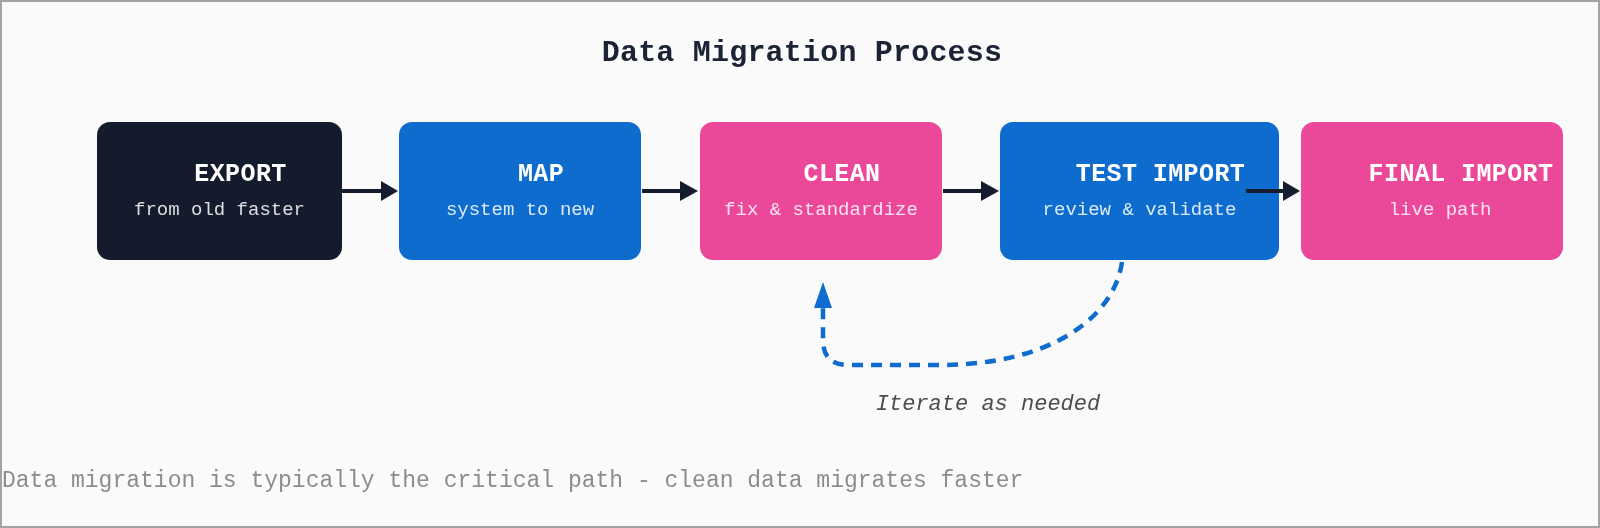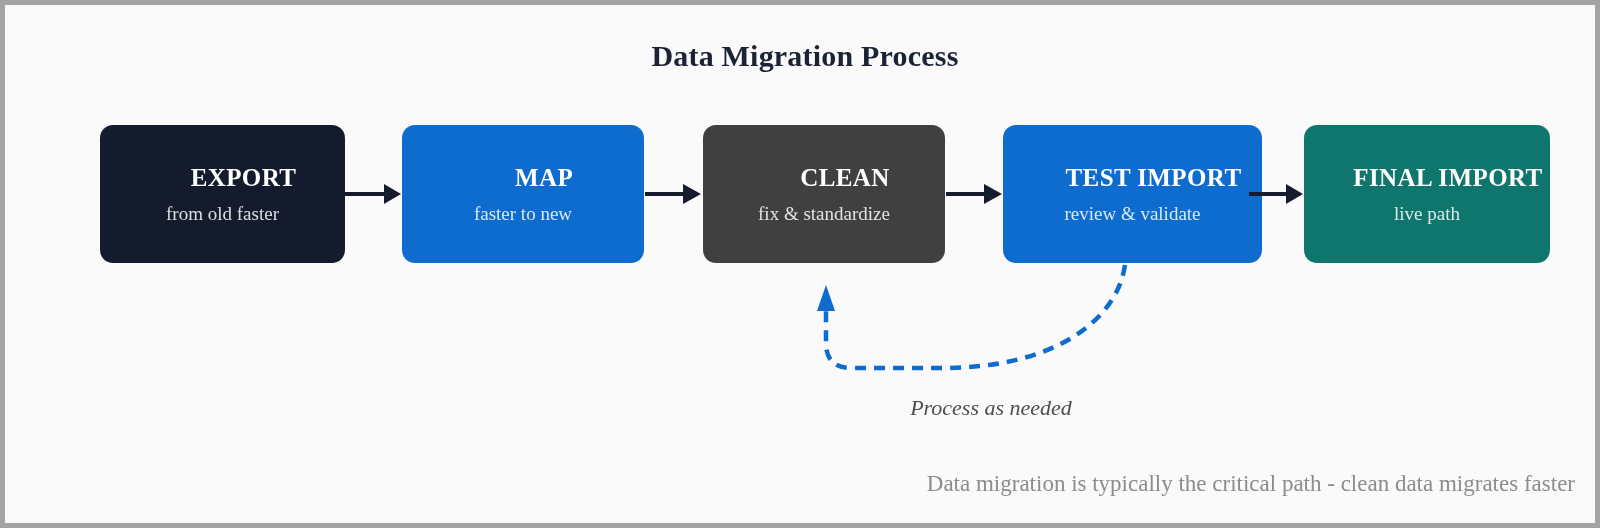--- a/index.html
+++ b/index.html
@@ -1,23 +1,23 @@
 <!DOCTYPE html>
 <html><head>
 <meta charset="utf-8">
 <style>
   html, body { margin: 0; padding: 0; background: #ffffff; }
   .canvas {
     position: relative;
     width: 1600px;
     height: 528px;
     box-sizing: border-box;
-    border: 5px solid #a3a3a3;
+    border: 2px solid #a3a3a3;
     background: #fafafa;
-    font-family: Liberation Serif, serif;
+    font-family: Liberation Mono, monospace;
     overflow: hidden;
   }
   .title {
     position: absolute;
     top: 34px;
     left: 0;
     width: 1600px;
     text-align: center;
     font-size: 30px;
     font-weight: 700;
@@ -45,21 +45,21 @@
   }
   .step-sublabel {
     color: rgba(255,255,255,0.85);
     font-size: 19px;
     font-weight: 400;
     line-height: 1;
   }
   .box-export { left: 95px;  width: 245px; }
   .box-map    { left: 397px; width: 242px; }
   .box-clean  { left: 698px; width: 242px; }
-  .box-test   { left: 998px; width: 259px; }
+  .box-test   { left: 998px; width: 279px; }
   .box-final  { left: 1299px; width: 246px; }
   .arrows-svg {
     position: absolute;
     top: 0; left: 0;
     width: 1600px;
     height: 528px;
     pointer-events: none;
   }
   .loop-label {
     position: absolute;
@@ -69,53 +69,53 @@
     text-align: center;
     font-size: 22px;
     font-style: italic;
     color: #4d4d4d;
   }
   .caption {
     position: absolute;
     top: 466px;
     left: 0;
     width: 1570px;
-    text-align: right;
+    text-align: left;
     font-size: 23px;
     color: #8c8c8c;
   }
 </style>
 </head>
 <body>
 
 <div class="canvas">
 
   <div class="title">Data Migration Process</div>
 
   <div class="step-box box-export" style="background-color: rgb(20, 27, 44);">
     <div class="step-label">EXPORT</div>
     <div class="step-sublabel">from old faster</div>
   </div>
 
   <div class="step-box box-map" style="background-color: rgb(13, 108, 206); text-align: right;">
     <div class="step-label">MAP</div>
-    <div class="step-sublabel">faster to new</div>
+    <div class="step-sublabel">system to new</div>
   </div>
 
-  <div class="step-box box-clean" style="background-color: #404040;">
+  <div class="step-box box-clean" style="background-color: #ec4899;">
     <div class="step-label">CLEAN</div>
     <div class="step-sublabel">fix &amp; standardize</div>
   </div>
 
   <div class="step-box box-test" style="background-color: rgb(13, 108, 206);">
     <div class="step-label">TEST IMPORT</div>
     <div class="step-sublabel">review &amp; validate</div>
   </div>
 
-  <div class="step-box box-final" style="background-color: #0f766e;">
+  <div class="step-box box-final" style="background-color: #ec4899; padding-left: 16px;">
     <div class="step-label">FINAL IMPORT</div>
     <div class="step-sublabel">live path</div>
   </div>
 
   <svg class="arrows-svg" viewBox="0 0 1600 528" xmlns="http://www.w3.org/2000/svg">
 
     <g>
       <line x1="337" y1="189" x2="379" y2="189" stroke-width="4" style="stroke: rgb(21, 28, 46);"></line>
       <polygon points="379,179 379,199 396,189" style="fill: rgb(21, 28, 46);"></polygon>
     </g>
@@ -134,17 +134,17 @@
       <line x1="1244" y1="189" x2="1281" y2="189" stroke-width="4" style="stroke: rgb(21, 28, 46);"></line>
       <polygon points="1281,179 1281,199 1298,189" style="fill: rgb(21, 28, 46);"></polygon>
     </g>
 
     <g>
       <path d="M1120,260 C1112,316 1048,363 938,363 L846,363 Q821,363 821,338 L821,306" fill="none" stroke-width="4.5" stroke-dasharray="11 8" style="stroke: rgb(13, 108, 206);"></path>
       <polygon points="812,306 830,306 821,280" style="fill: rgb(13, 108, 206);"></polygon>
     </g>
   </svg>
 
-  <div class="loop-label">Process as needed</div>
+  <div class="loop-label">Iterate as needed</div>
 
   <div class="caption">Data migration is typically the critical path - clean data migrates faster</div>
 
 </div>
 
 </body></html>

